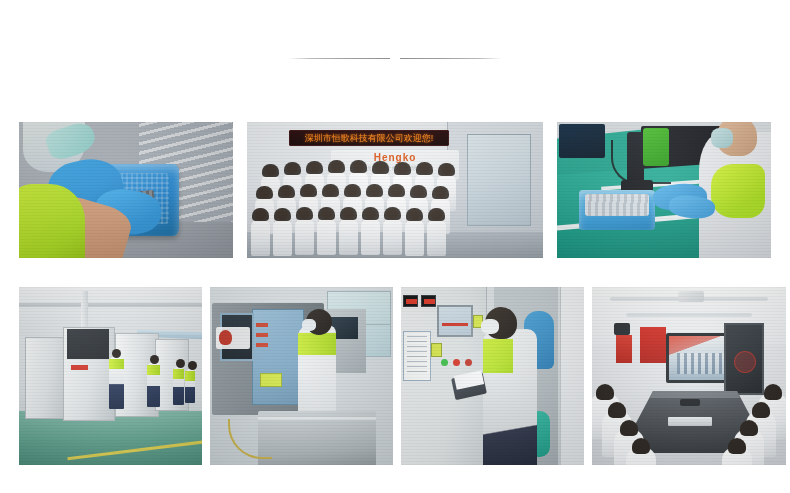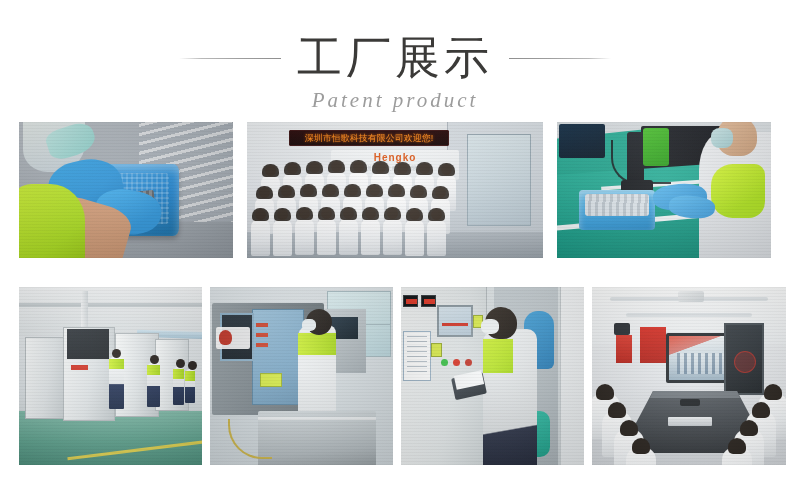--- a/index.html
+++ b/index.html
@@ -710,24 +710,22 @@
   }
 </style>
 </head>
 <body>
 
 <div class="page">
 
   <div class="header">
     <div class="title-row">
       <span class="rule"></span>
-      <h1 class="main-title">工厂展示</h1>
       <span class="rule right"></span>
     </div>
-    <div class="subtitle">Patent product</div>
   </div>
 
   <div class="row row-one">
 
     <div class="photo wide">
       <div class="layer p1"></div>
       <div class="p1-shoulder"></div>
       <div class="p1-mask"></div>
       <div class="p1-tray"></div>
       <div class="p1-parts"></div>

